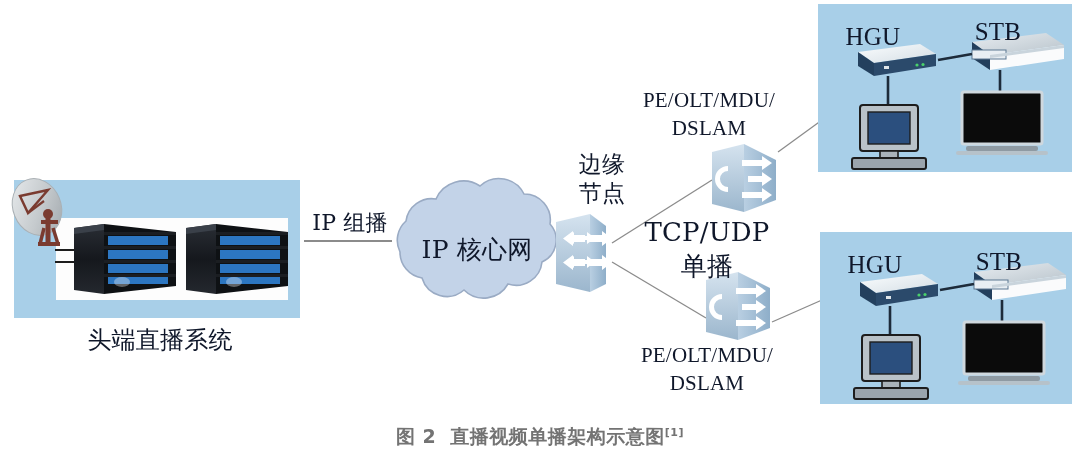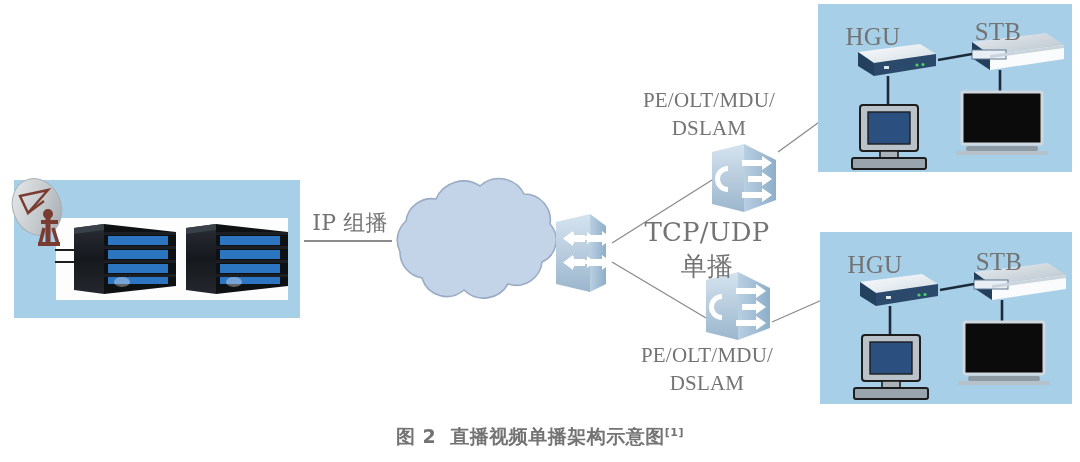--- a/index.html
+++ b/index.html
@@ -21,21 +21,21 @@
     width: 1080px;
     height: 462px;
   }
 
   
   .lbl {
     position: absolute;
     text-align: center;
     line-height: 1.18;
     white-space: pre-line;
-    color: #737373;
+    color: #0f172a;
     letter-spacing: 0.2px;
   }
   .lbl-cn { font-family: "DejaVu Serif", "Liberation Serif", serif; }
   .lbl-en { font-family: "Liberation Serif", "DejaVu Serif", serif; }
 
   #label-streaming-compress {
     left: 110px; top: 186px; width: 190px;
     font-size: 25px; font-weight: 400;
   }
   #label-headend-system {
@@ -328,24 +328,28 @@
 
     <g>
       <rect x="964" y="322" width="80" height="52" rx="2" fill="#0b0b0b" stroke="#cfd8de" stroke-width="3"></rect>
       <rect x="968" y="376" width="72" height="5" rx="2" fill="#8e9aa3"></rect>
       <rect x="958" y="381" width="92" height="4" rx="2" fill="#b6c2ca"></rect>
     </g>
 
   </svg>
 
 
+  <div class="lbl lbl-cn" id="label-headend-system">头端直播系统</div>
 
   <div class="lbl lbl-cn" id="label-ip-multicast">IP 组播</div>
 
-
+  <div class="lbl lbl-cn" id="label-ip-core">IP 核心网</div>
+
+  <div class="lbl lbl-cn" id="label-edge-node">边缘
+节点</div>
 
   <div class="lbl lbl-en" id="label-pe-top">PE/OLT/MDU/
 DSLAM</div>
 
   <div class="lbl lbl-en" id="label-pe-bottom">PE/OLT/MDU/
 DSLAM</div>
 
   <div class="lbl lbl-cn" id="label-tcp-udp">TCP/UDP
 单播</div>
 

